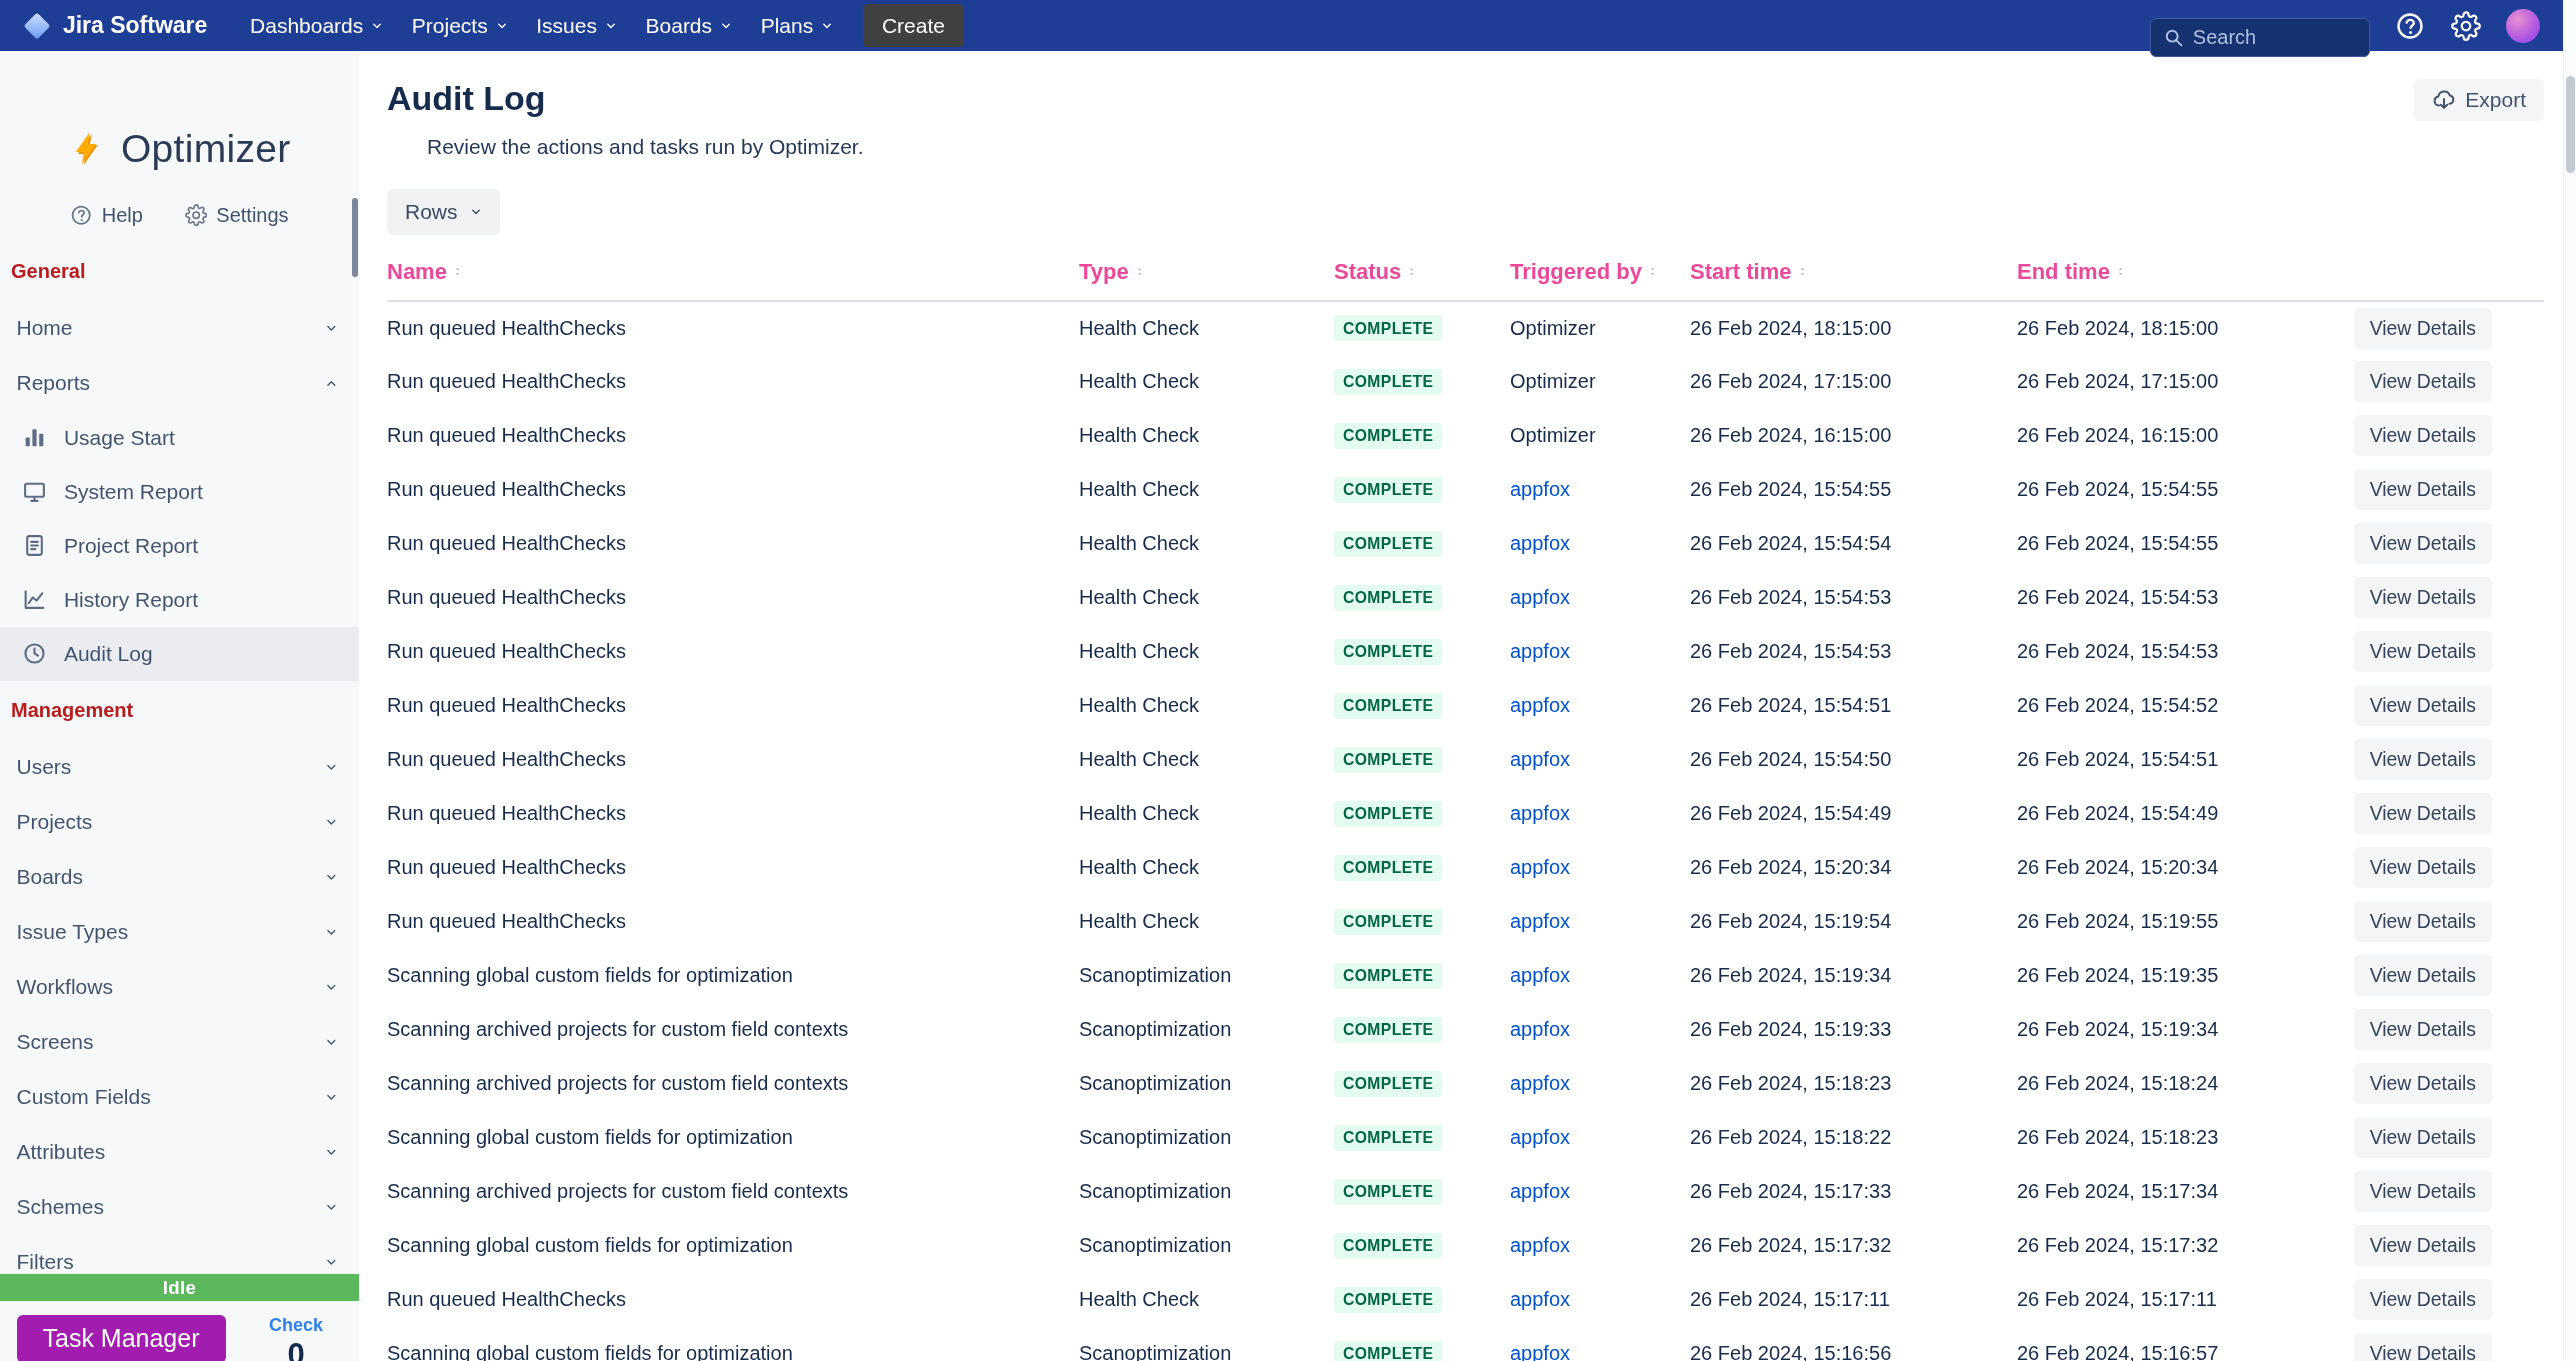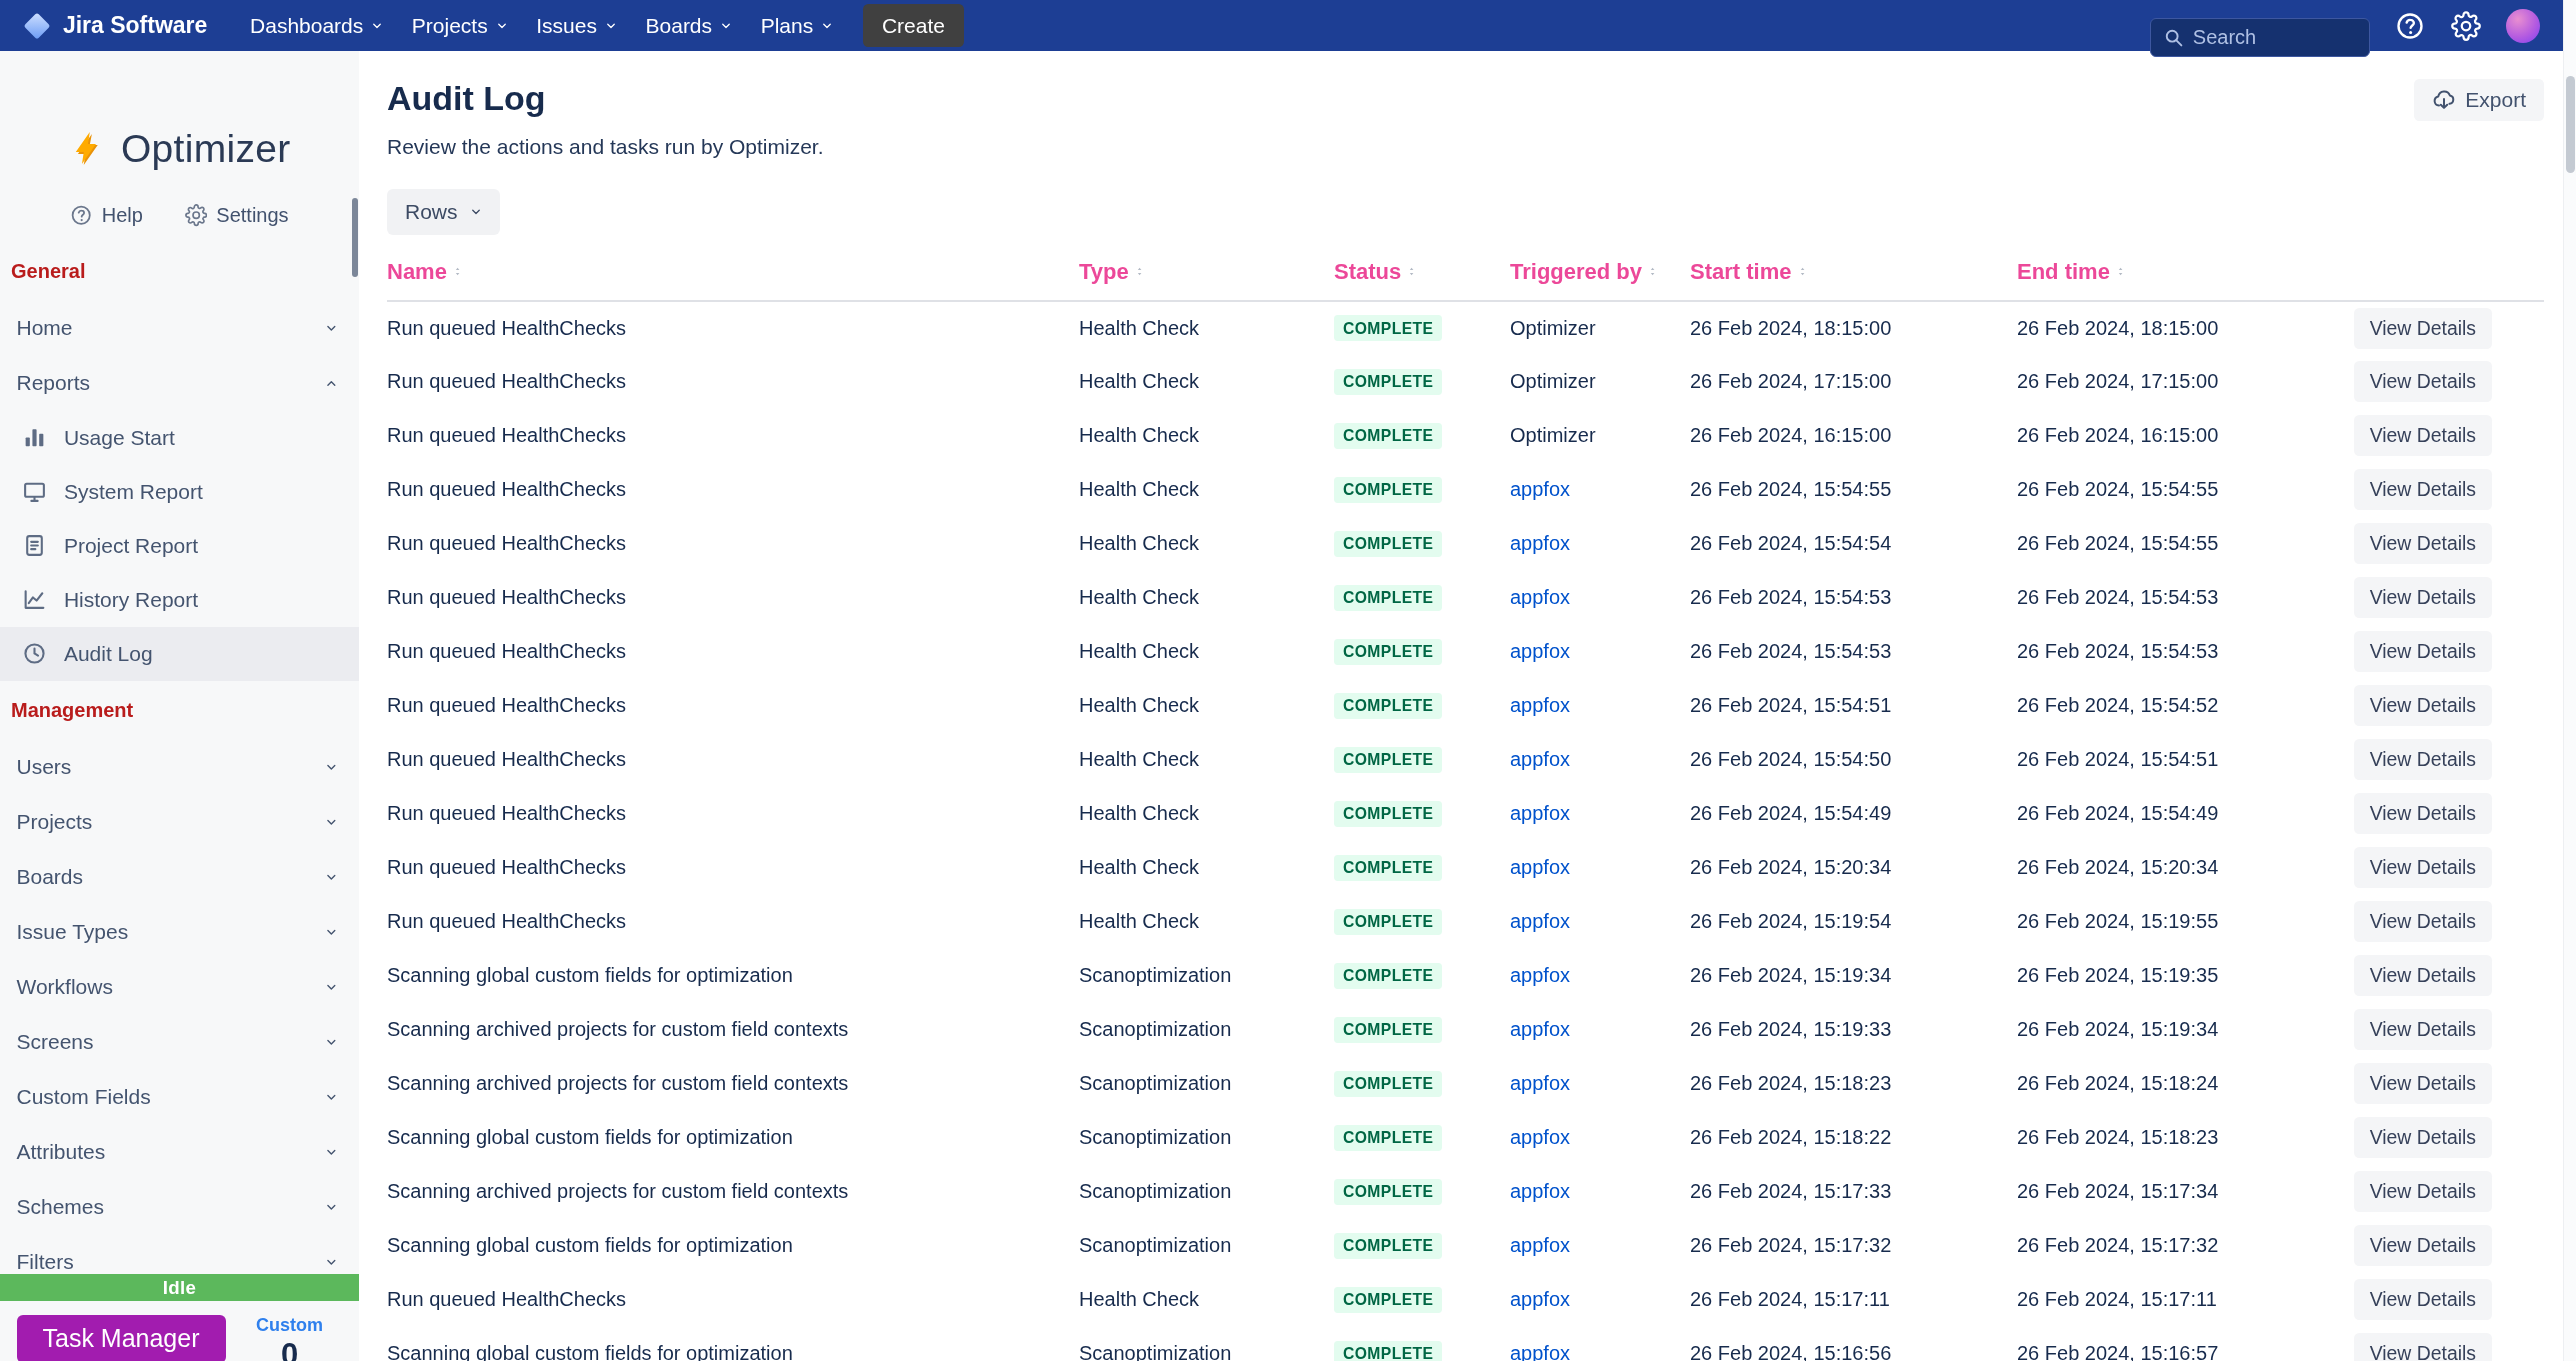--- a/index.html
+++ b/index.html
@@ -50,21 +50,21 @@
   .queue-label{color:#2F80ED;font-size:18px;font-weight:700;}
   .queue-count{color:#172B4D;font-size:31px;font-weight:700;margin-top:1.5px;}
   .side-scroll-thumb{position:absolute;top:147px;right:1.5px;width:5.2px;height:79px;border-radius:3px;background:#7C8799;cursor:pointer;}
 
   
   .main{flex:1;padding:28px 33px 0 28px;position:relative;}
   .main-top{display:flex;justify-content:space-between;align-items:flex-start;}
   .page-title{font-size:34px;font-weight:700;color:#172B4D;}
   .export-btn{display:flex;align-items:center;gap:9.7px;background:#F4F5F7;border:none;border-radius:5.2px;color:#42526E;font-size:21px;font-weight:500;padding:9px 18px;font-family:inherit;cursor:pointer;}
   .export-btn .icon{width:24px;height:24px;color:#42526E;}
-  .subtitle{margin-top:13.5px;font-size:21px;color:#253858;}
+  .subtitle{margin-top:13.5px;font-size:21px;color:#253858;margin-left:40px;}
   .rows-btn{margin-top:30px;display:inline-flex;align-items:center;gap:12px;background:#F1F2F4;border:none;border-radius:6px;color:#3C4A63;font-size:21px;font-weight:500;padding:11.2px 18px;font-family:inherit;cursor:pointer;}
   .rows-btn .chev{width:12px;height:12px;color:#3C4A63;}
   table{margin-top:18px;border-collapse:collapse;table-layout:fixed;width:2156px;}
   th{text-align:left;font-size:22px;font-weight:700;color:#ec4899;padding:6px 0 15px;border-bottom:2.2px solid #DFE1E6;}
   .th-inner{display:flex;align-items:center;gap:5.2px;}
   .sort{width:11.2px;height:15px;color:#B3BAC5;}
   td{height:54px;font-size:20px;color:#172B4D;vertical-align:middle;padding:0;white-space:nowrap;overflow:hidden;}
   .badge{display:inline-block;background:#E3FCEF;color:#006644;font-size:15.7px;font-weight:700;letter-spacing:0.4px;padding:4.5px 9px 3.7px;border-radius:3.7px;}
   .trig{color:#172B4D;text-decoration:none;}
   .trig.link{color:#0052CC;cursor:pointer;}
@@ -361,21 +361,21 @@
               <path d="M5.5 8.5 12 15l6.5-6.5"></path>
             </svg>
           </span>
   </div>
 </div>
     <div class="sidebar-bottom">
       <div class="idle-bar">Idle</div>
       <div class="task-row">
         <button class="task-btn">Task Manager</button>
         <div class="queue">
-          <div class="queue-label">Custom</div>
+          <div class="queue-label">Check</div>
           <div class="queue-count">0</div>
         </div>
       </div>
     </div>
     <div class="side-scroll-thumb"></div>
   </aside>
 
   <main class="main">
     <div class="main-top">
       <h1 class="page-title">Audit Log</h1>

